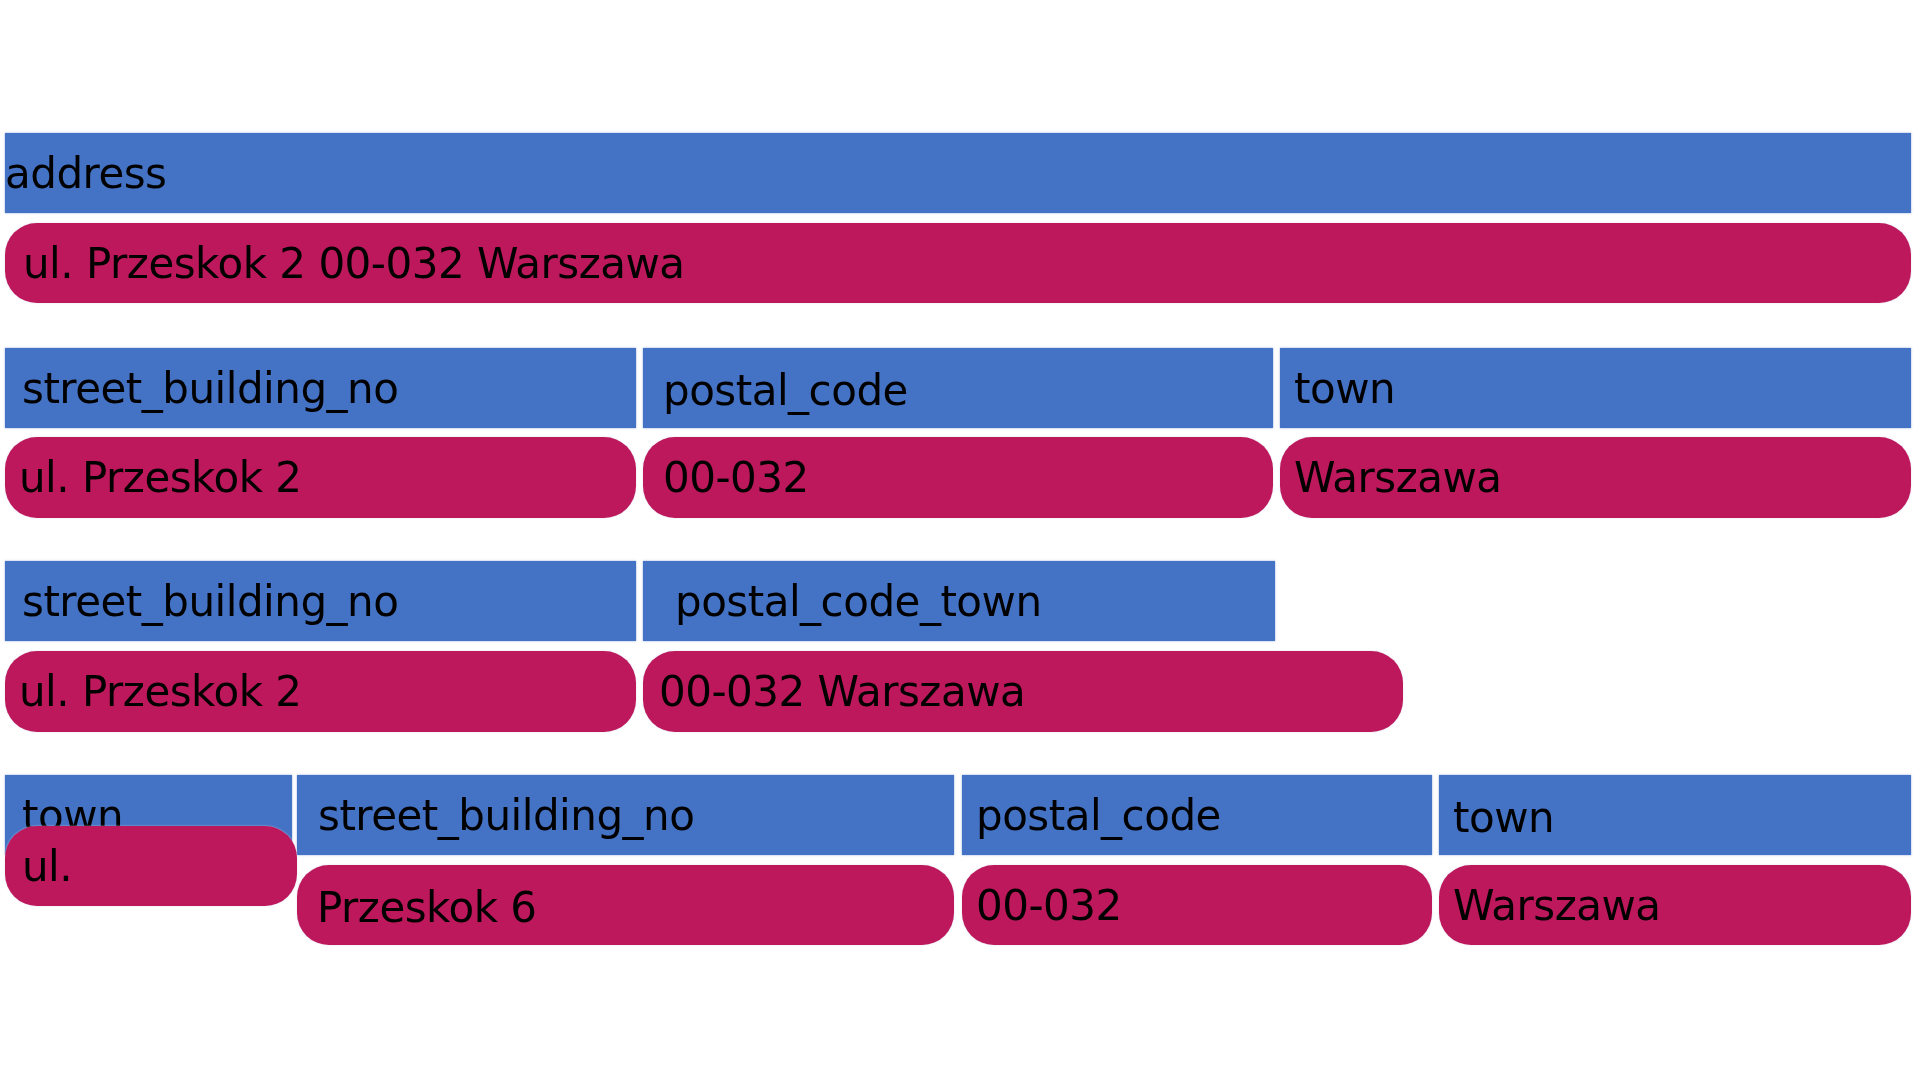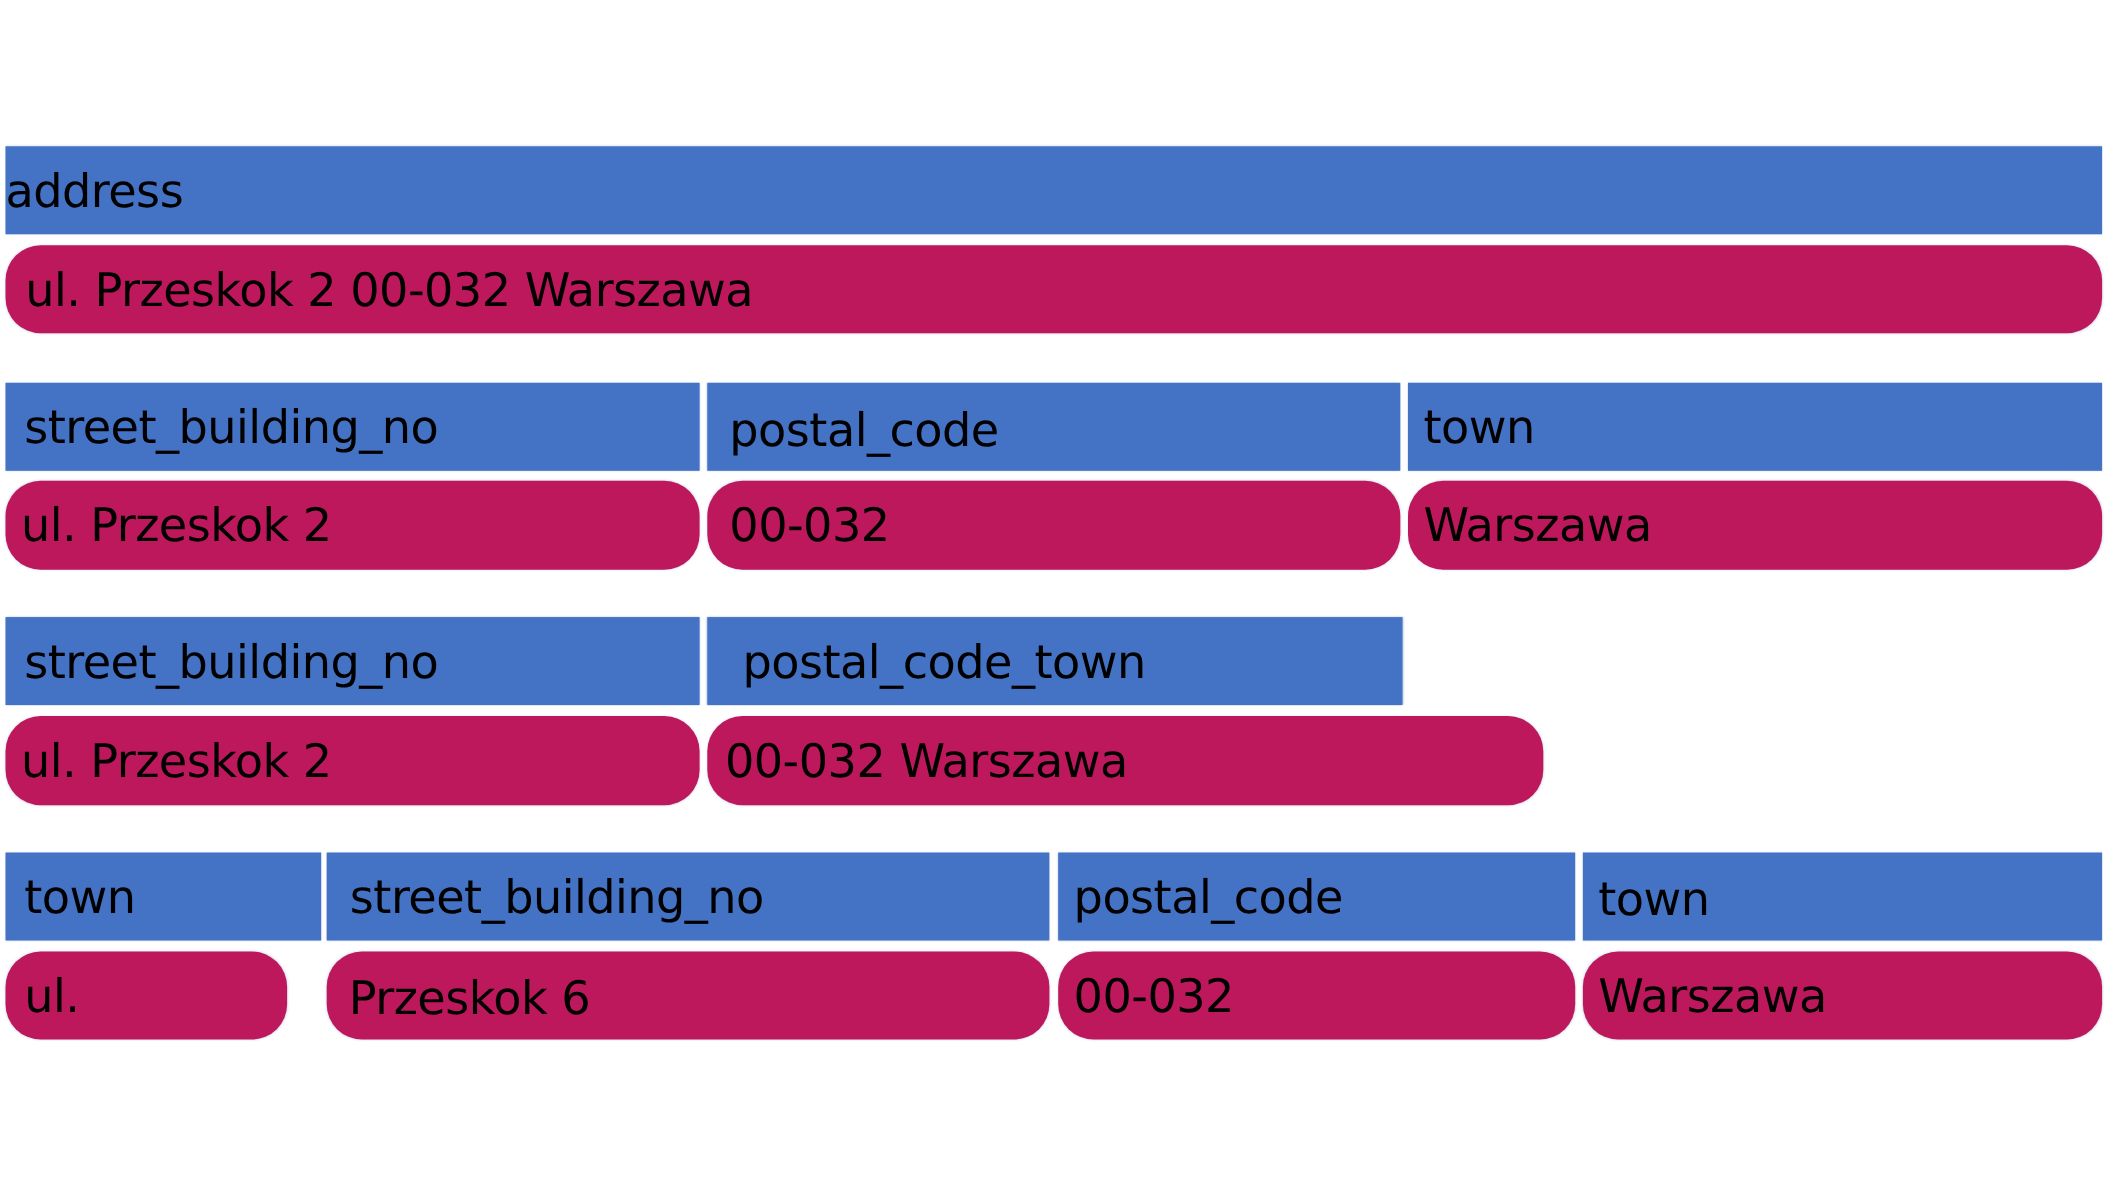--- a/index.html
+++ b/index.html
@@ -42,17 +42,17 @@
   <div class="cell row" style="left:5px; top:651px; width:631px; height:81px; padding-left:14px;">ul. Przeskok 2</div>
   <div class="cell row" style="left:643px; top:651px; width:760px; height:81px; padding-left:16px;">00-032 Warszawa</div>
 </div>
 
 <div>
   <div class="cell hdr" style="left:5px; top:775px; width:287px; height:80px; padding-left:17px;">town</div>
   <div class="cell hdr" style="left:297px; top:775px; width:657px; height:80px; padding-left:21px;">street_building_no</div>
   <div class="cell hdr" style="left:962px; top:775px; width:470px; height:80px; padding-left:14px;">postal_code</div>
   <div class="cell hdr" style="left:1439px; top:775px; width:472px; height:80px; padding-left:14px; padding-top:4px;">town</div>
 
-  <div class="cell row" style="left:5px; top:865px; width:256px; height:80px; padding-left:17px;">ul.</div>
+  <div class="cell row" style="left:5px; top:826px; width:292px; height:80px; padding-left:17px;">ul.</div>
   <div class="cell row" style="left:297px; top:865px; width:657px; height:80px; padding-left:20px; padding-top:4px;">Przeskok 6</div>
   <div class="cell row" style="left:962px; top:865px; width:470px; height:80px; padding-left:14px;">00-032</div>
   <div class="cell row" style="left:1439px; top:865px; width:472px; height:80px; padding-left:14px;">Warszawa</div>
 </div>
 
 </body></html>

